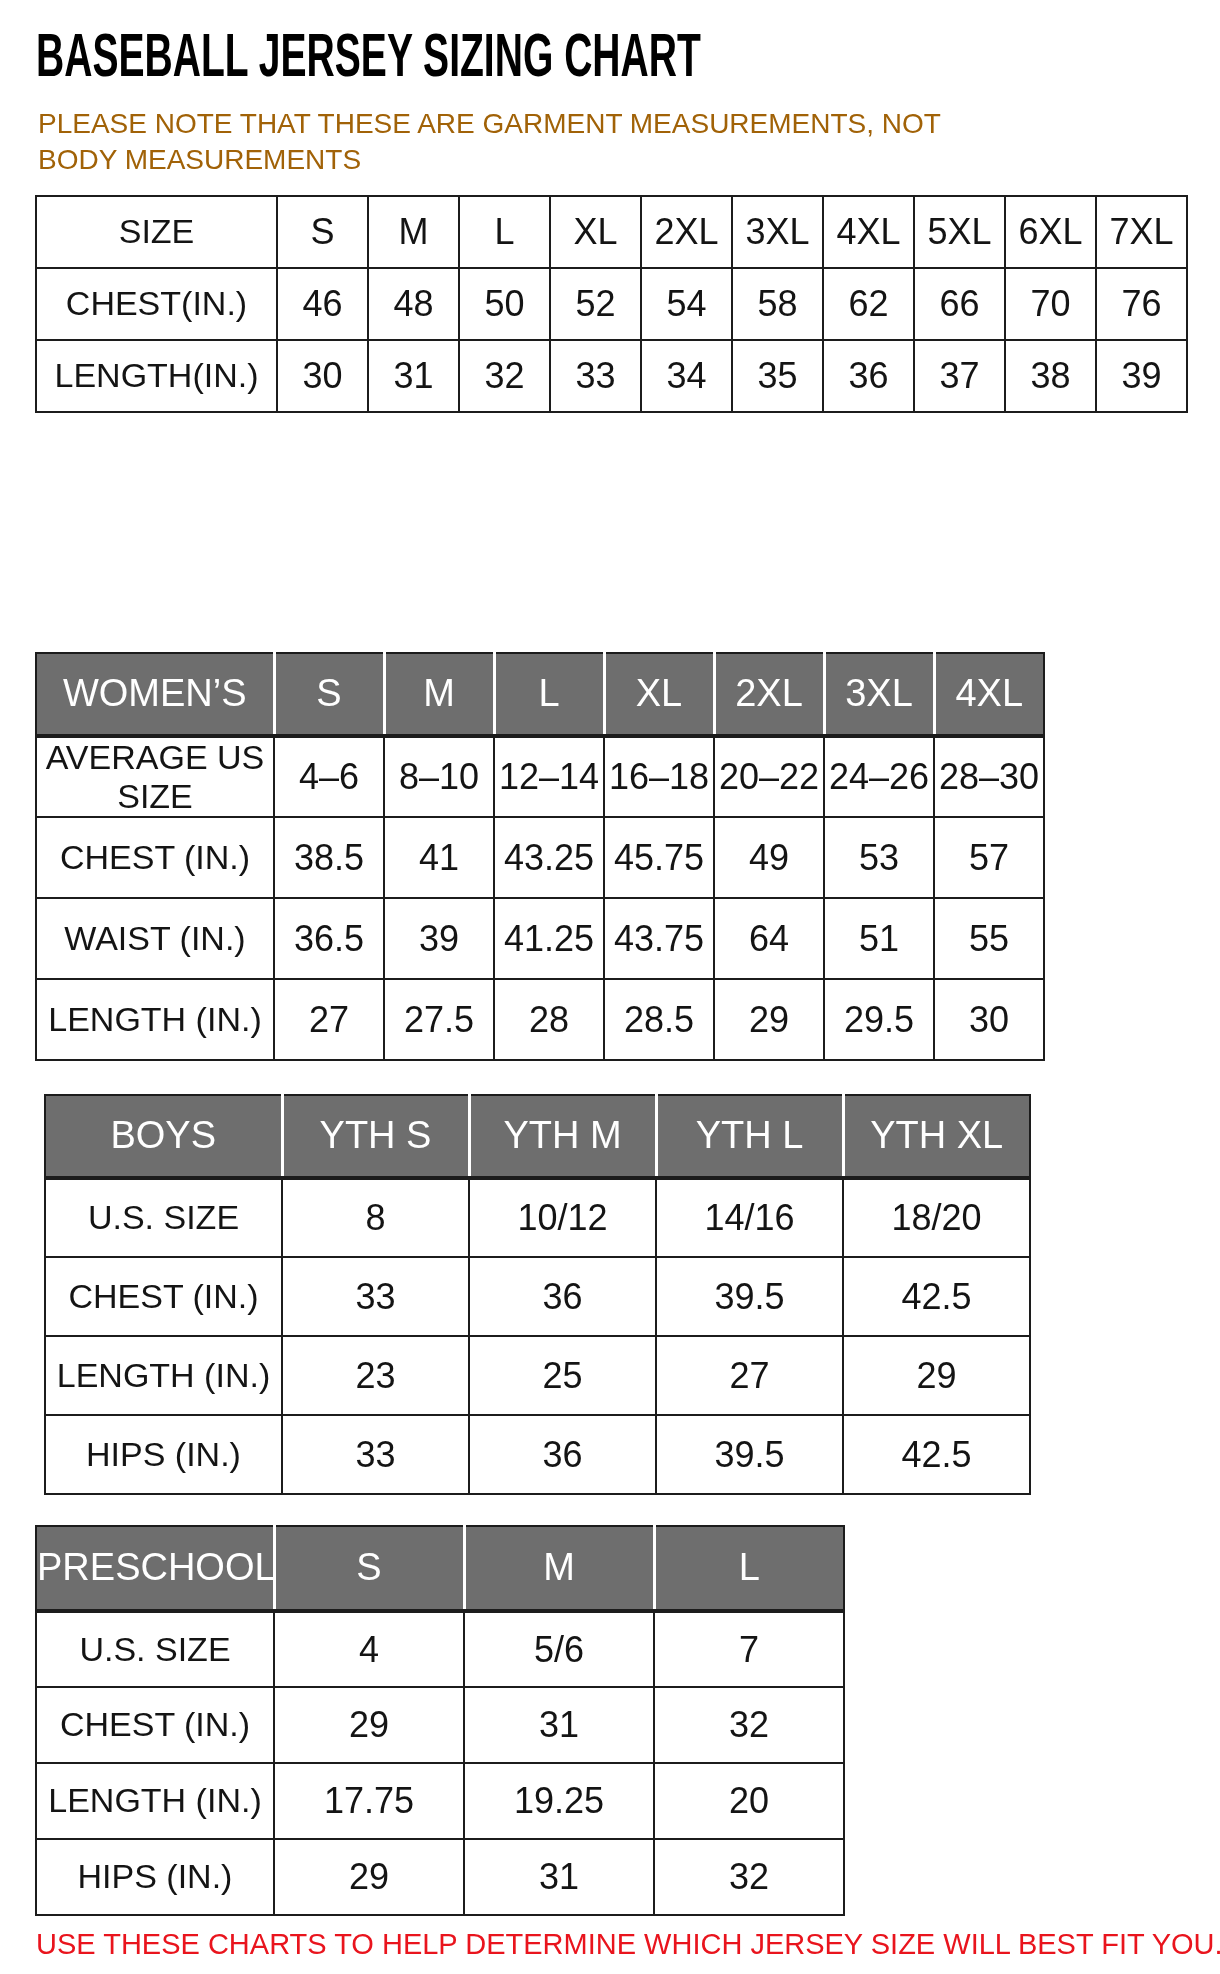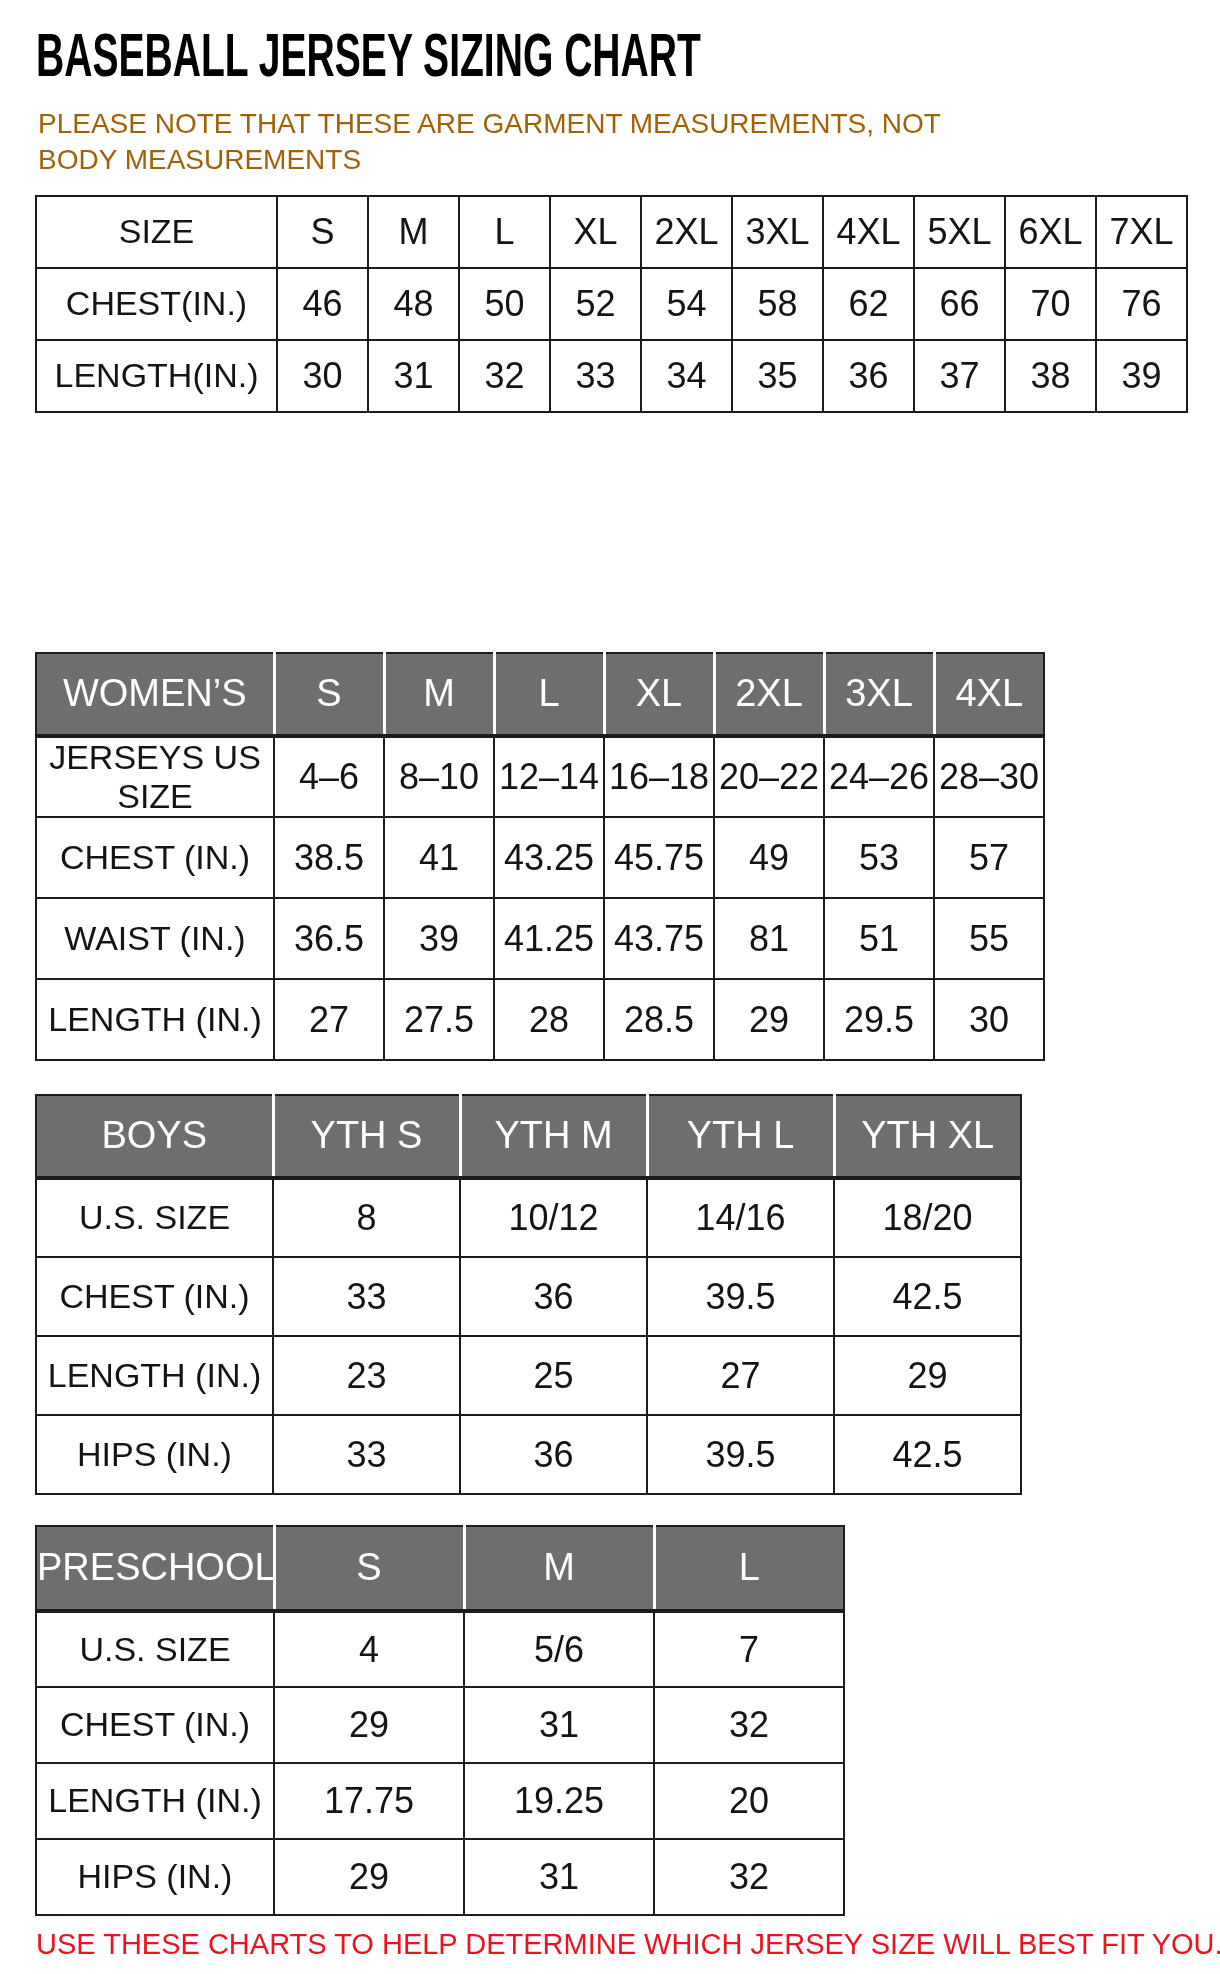--- a/index.html
+++ b/index.html
@@ -28,21 +28,21 @@
   td.caption-cell{background:#6e6e6e;color:#ffffff;font-size:42px;letter-spacing:1px;}
 
   #mens{left:35px;top:195px;width:1151px;}
   #mens tr.caption{height:86px;}
   #mens tr.r{height:72px;}
 
   #womens{left:35px;top:652px;width:1008px;padding-left:8px;}
   #womens tr.head-row{height:83px;}
   #womens tr.r{height:81px;}
 
-  #boys{left:35px;top:1094px;width:985px;}
+  #boys{left:44px;top:1094px;width:985px;}
   #boys tr.head-row{height:83px;}
   #boys tr.r{height:79px;}
 
   #preschool{left:35px;top:1525px;width:808px;}
   #preschool tr.head-row{height:85px;}
   #preschool tr.r{height:76px;}
 </style>
 </head>
 <body>
 
@@ -107,21 +107,21 @@
     <td class="head">WOMEN’S</td>
     <td class="head">S</td>
     <td class="head">M</td>
     <td class="head">L</td>
     <td class="head">XL</td>
     <td class="head">2XL</td>
     <td class="head">3XL</td>
     <td class="head">4XL</td>
   </tr>
   <tr class="r">
-    <td class="lab">JERSEYS US SIZE</td>
+    <td class="lab">AVERAGE US SIZE</td>
     <td>4–6</td>
     <td>8–10</td>
     <td>12–14</td>
     <td>16–18</td>
     <td>20–22</td>
     <td>24–26</td>
     <td>28–30</td>
   </tr>
   <tr class="r">
     <td class="lab">CHEST (IN.)</td>
@@ -132,21 +132,21 @@
     <td>49</td>
     <td>53</td>
     <td>57</td>
   </tr>
   <tr class="r">
     <td class="lab">WAIST (IN.)</td>
     <td>36.5</td>
     <td>39</td>
     <td>41.25</td>
     <td>43.75</td>
-    <td>81</td>
+    <td>64</td>
     <td>51</td>
     <td>55</td>
   </tr>
   <tr class="r">
     <td class="lab">LENGTH (IN.)</td>
     <td>27</td>
     <td>27.5</td>
     <td>28</td>
     <td>28.5</td>
     <td>29</td>

